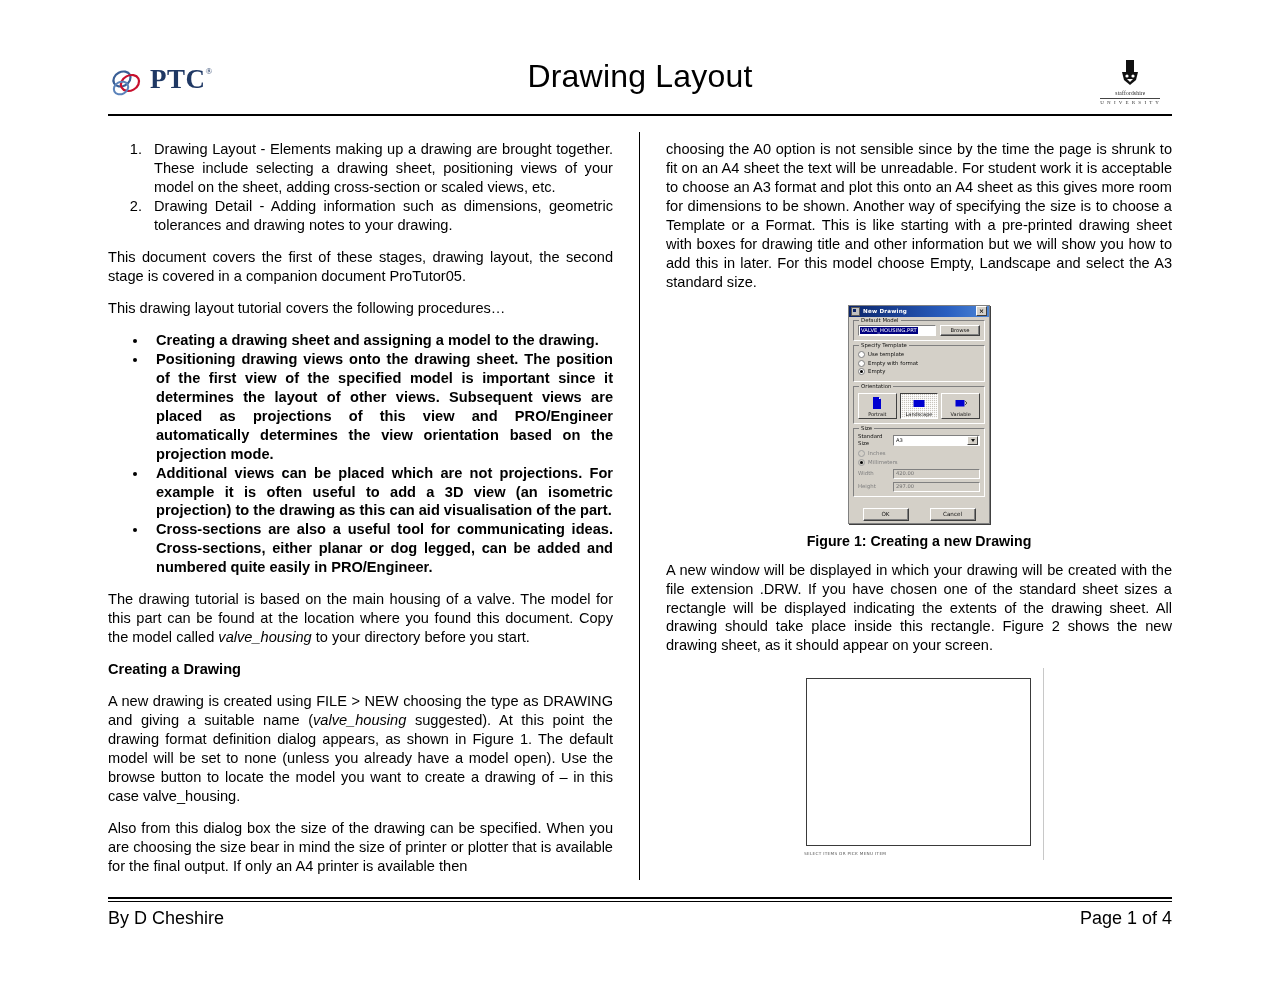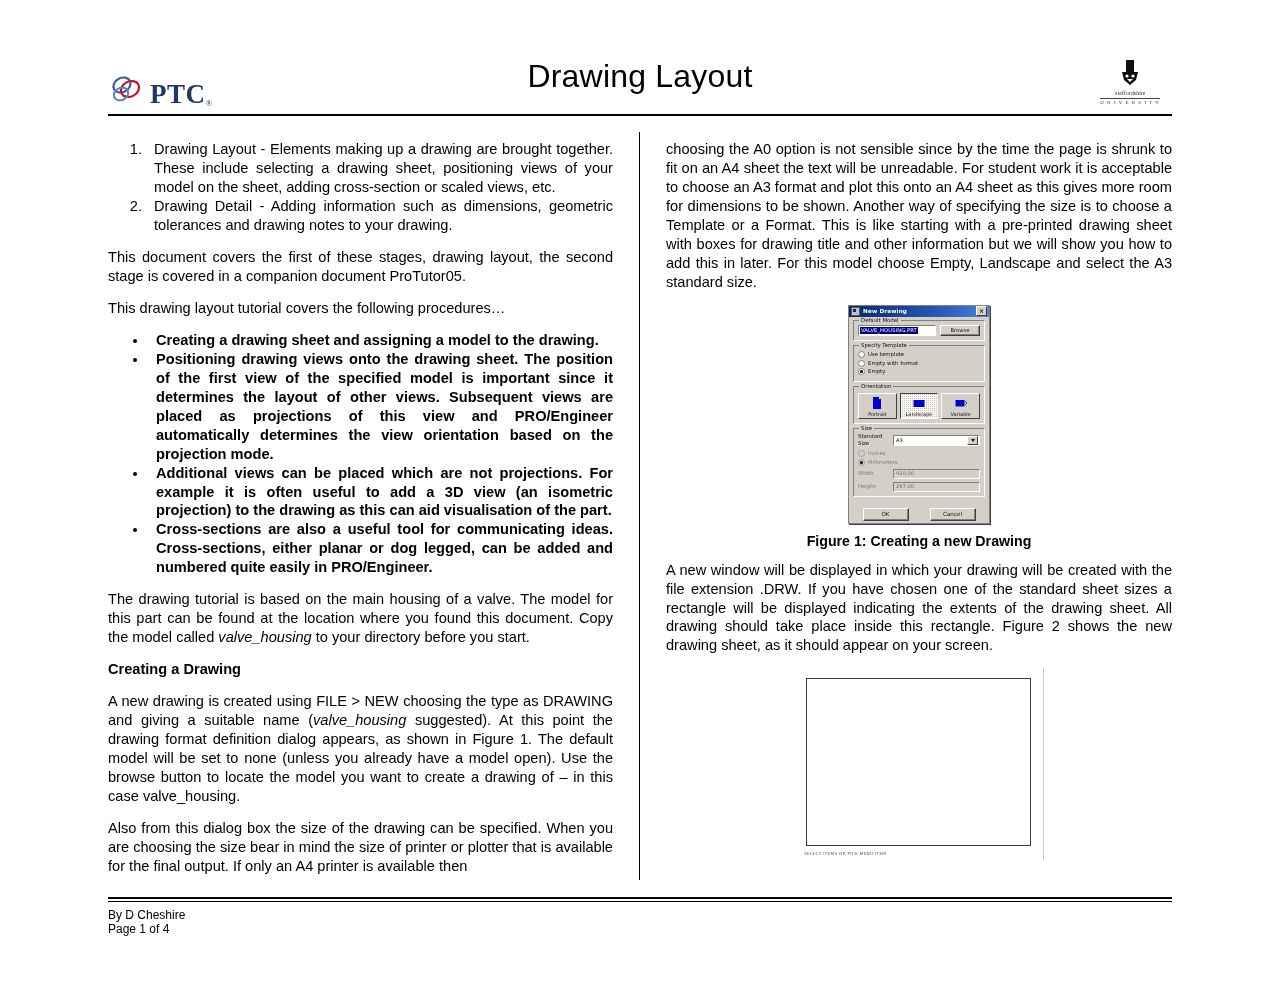--- a/index.html
+++ b/index.html
@@ -39,21 +39,21 @@
     height: 0;
     border-top: 2px solid #000;
   }
   .ptc-logo {
     position: absolute;
     left: 0px;
     top: 8px;
     width: 140px;
     height: 42px;
     display: flex;
-    align-items: flex-end;
+    align-items: flex-start;
   }
   .ptc-mark { width: 40px; height: 36px; flex: none; }
   .ptc-word {
     font-family: "Liberation Serif", serif;
     font-size: 27px;
     font-weight: bold;
     color: #1f3864;
     letter-spacing: 0.5px;
     margin-left: 2px;
     line-height: 1;
@@ -441,22 +441,21 @@
     width: 1064px;
     border-top: 1px solid #000;
   }
   .footer {
     position: absolute;
     left: 108px;
     top: 908px;
     width: 1064px;
     display: flex;
     justify-content: space-between;
-    font-size: 12px;
-    flex-direction: column;
+    font-size: 18px;
   }
 </style>
 </head>
 <body>
 
 <div class="page">
 
   <div class="header">
 
     <div class="ptc-logo">

